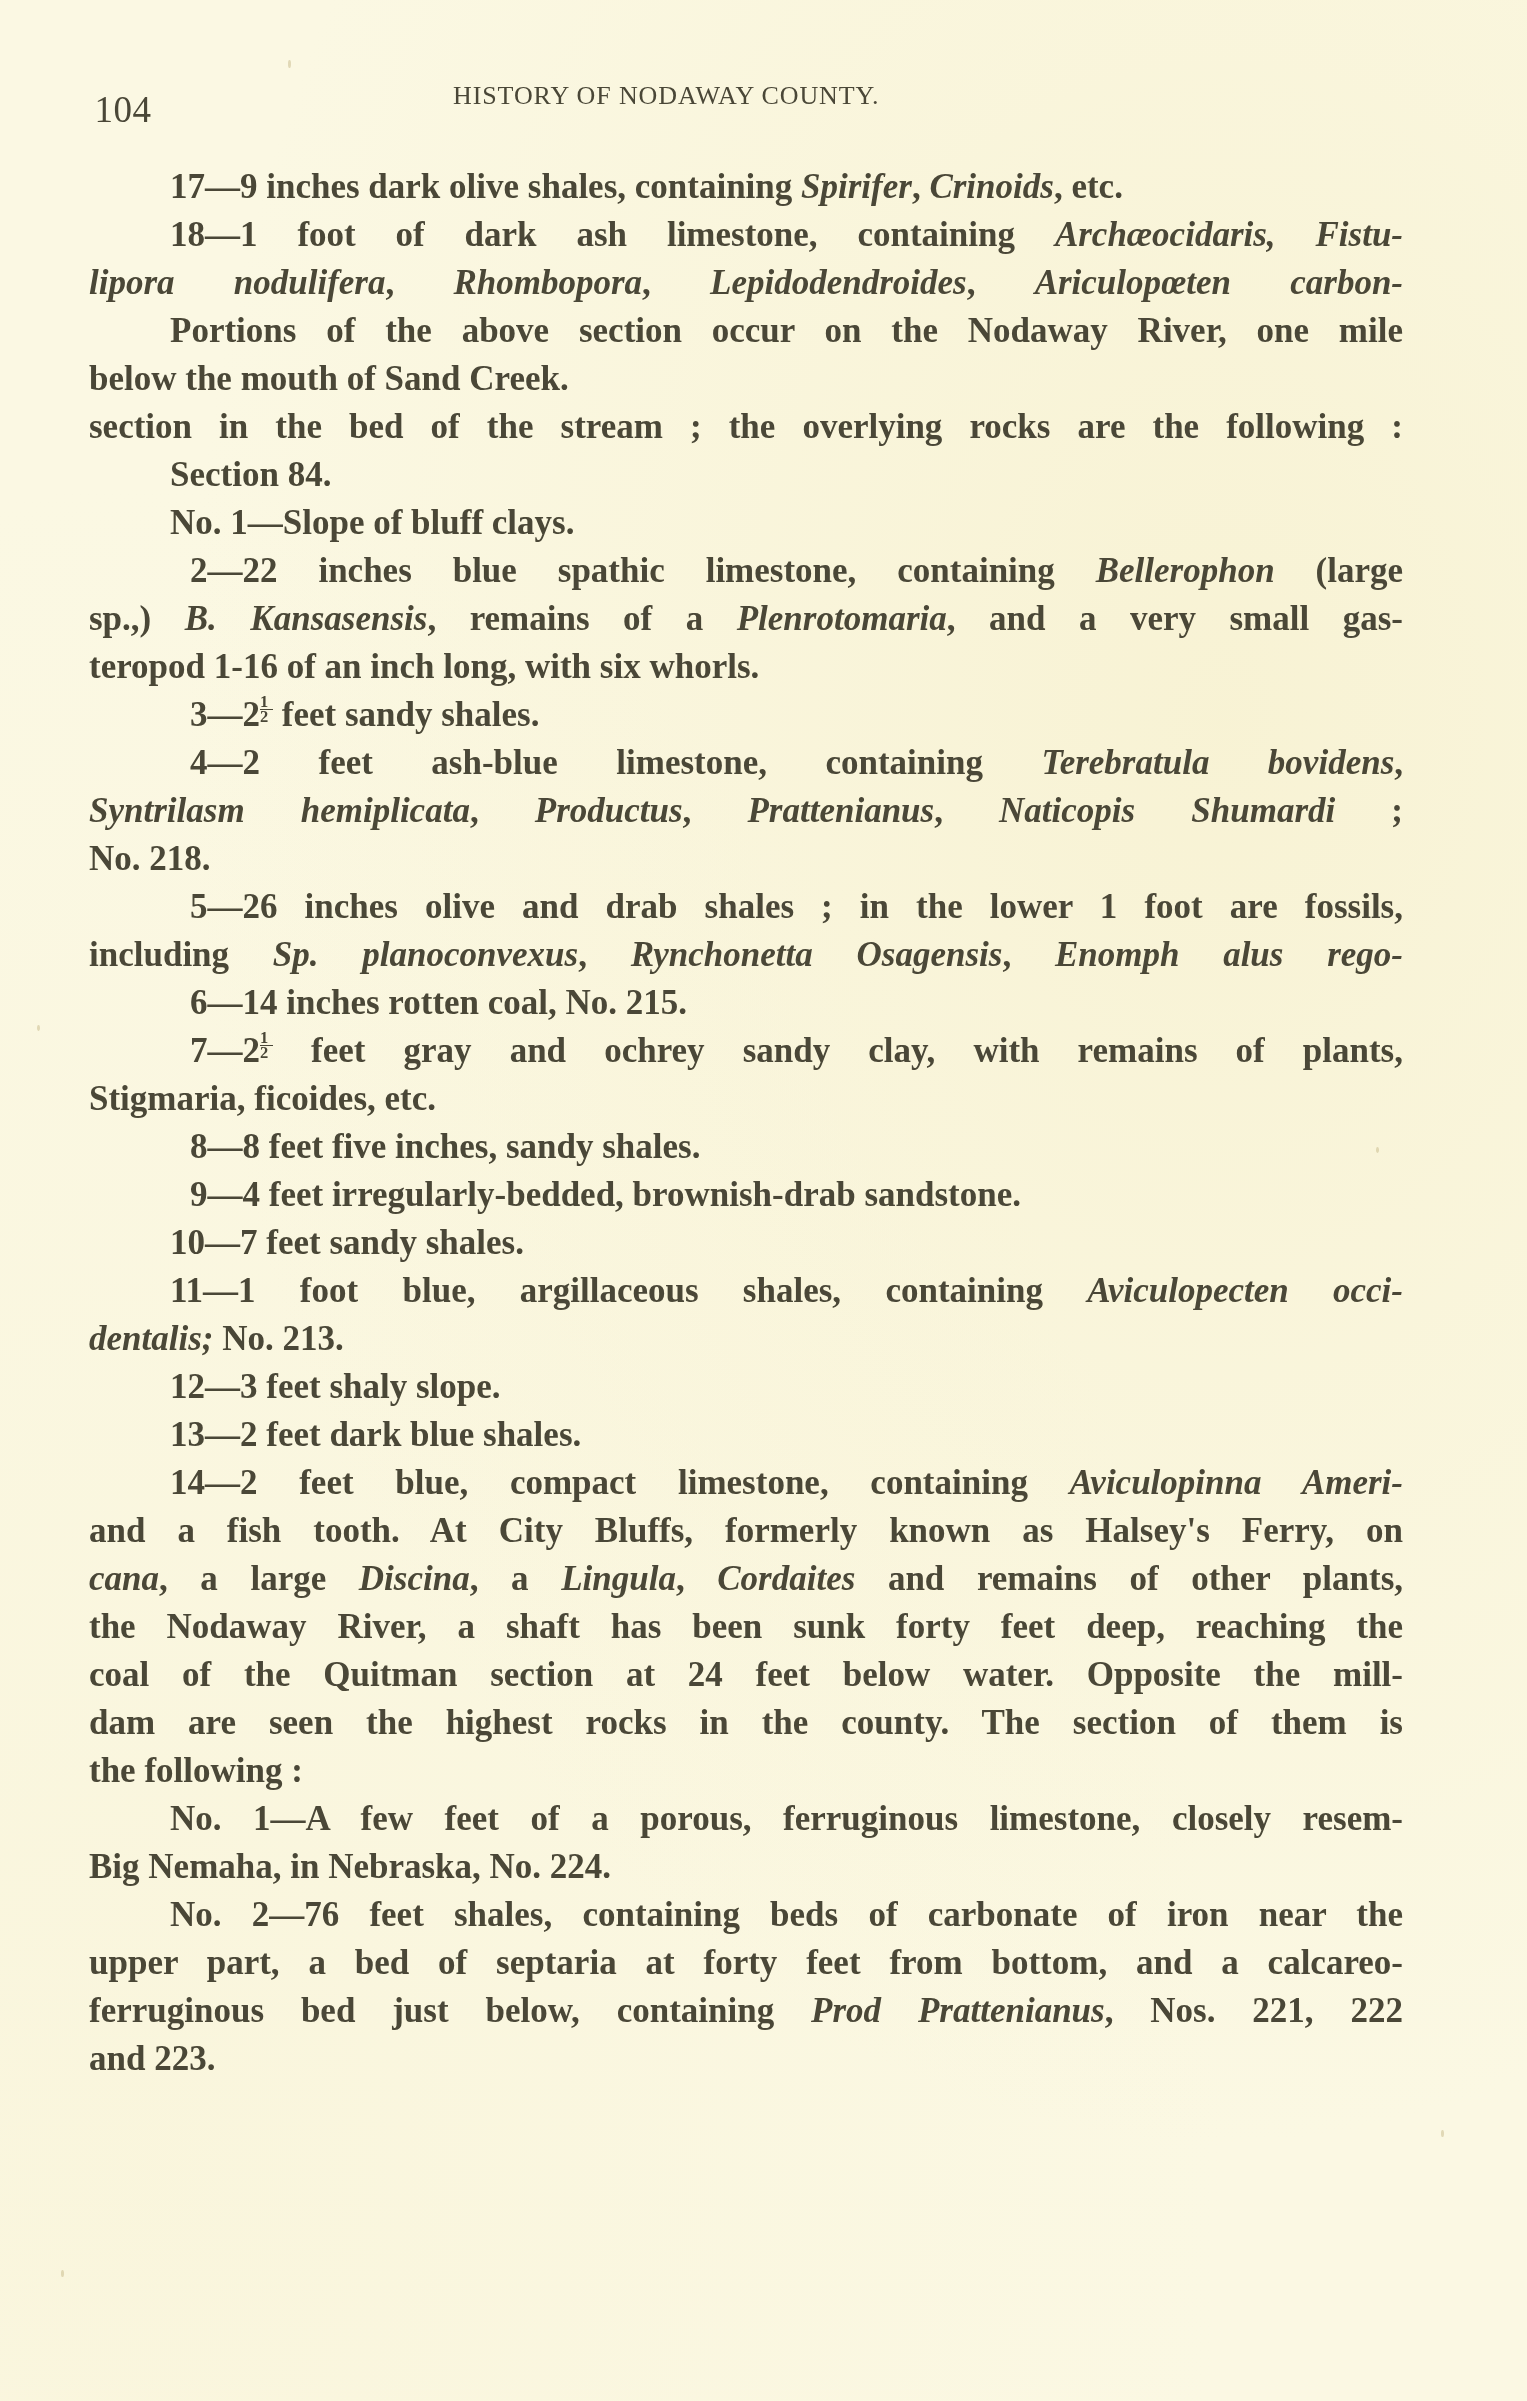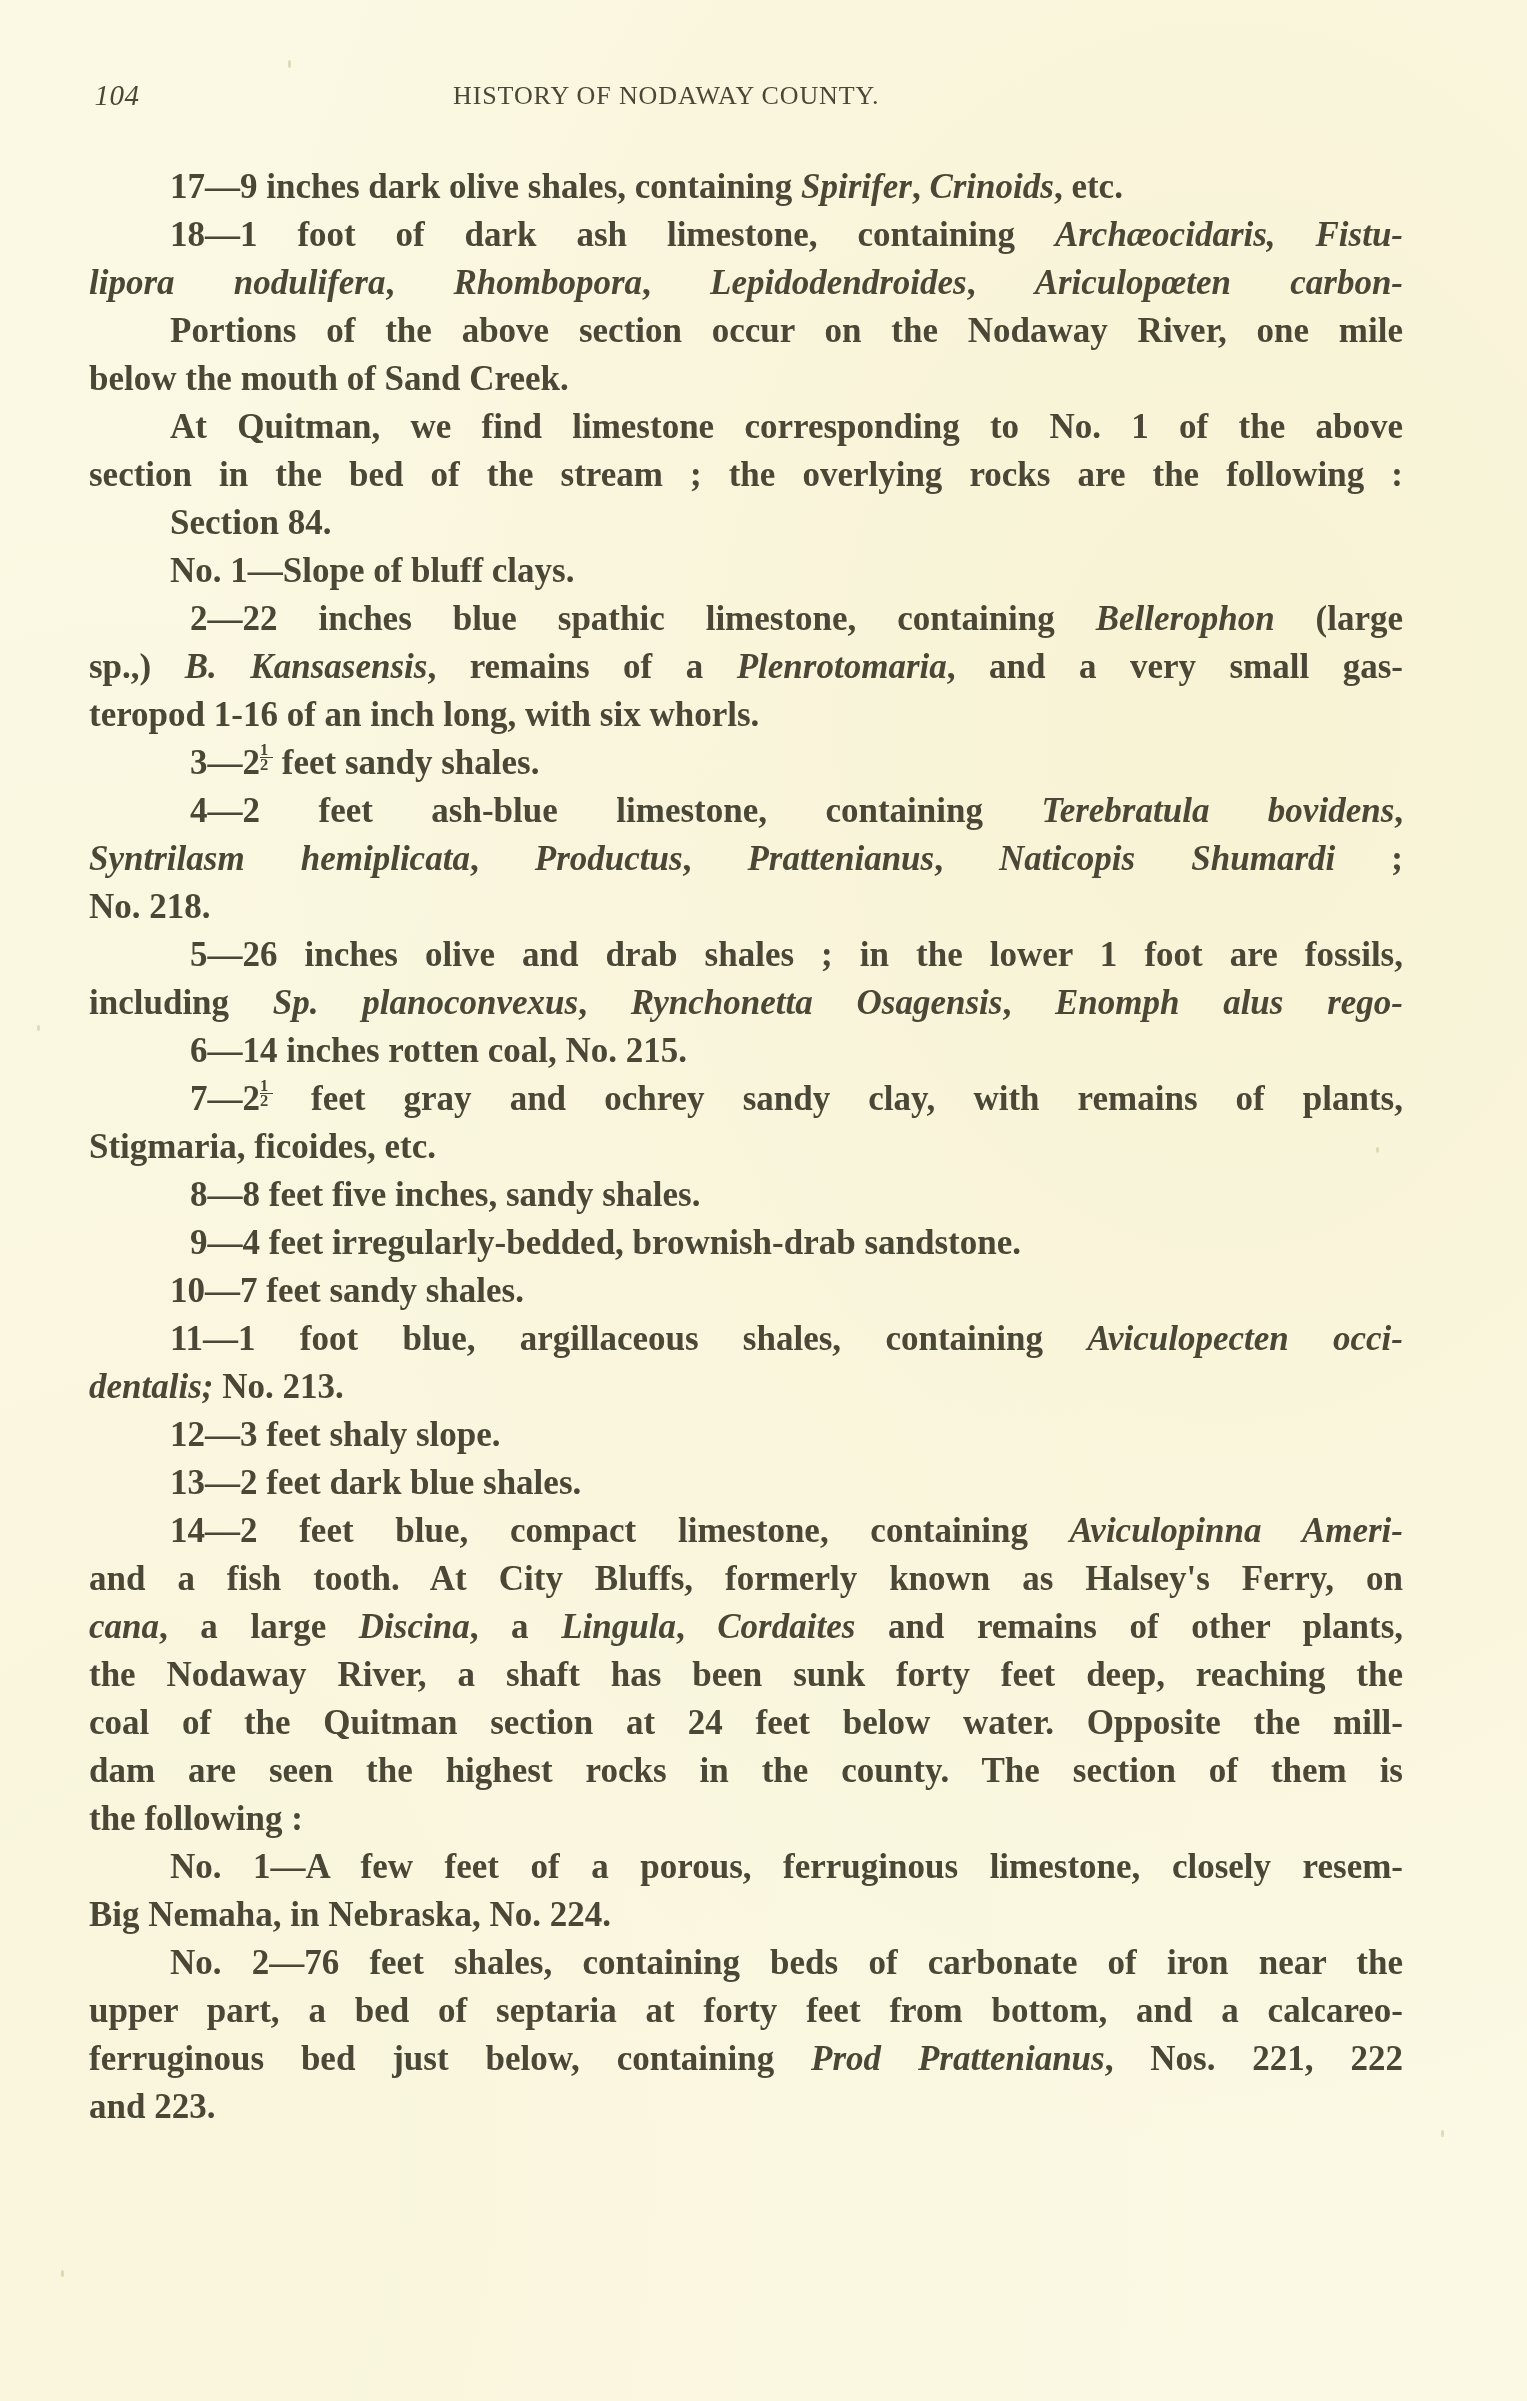--- a/index.html
+++ b/index.html
@@ -30,23 +30,22 @@
     left: 89px;
     width: 1314px;
     height: 29px;
     font-size: 26px;
     line-height: 29px;
     letter-spacing: 0.5px;
   }
   .page-number {
     position: absolute;
     left: 5.5px;
-    top: 0;
-    font-size: 29px;
-    font-style: italic;
+    top: 14px;
+    font-size: 37px;
   }
   .running-title {
     position: absolute;
     left: 364px;
     top: 0;
     width: 597px;
     text-align: left;
     letter-spacing: 0.9px;
   }
   .body-text {
@@ -98,21 +97,20 @@
     <span class="page-number">104</span>
     <span class="running-title">HISTORY OF NODAWAY COUNTY.</span>
   </div>
 
   <div class="body-text" id="body-text">
       <div class="line ind1 last"><span>17—9 inches dark olive shales, containing </span><i>Spirifer</i><span>, </span><i>Crinoids</i><span>, etc.</span></div>
       <div class="line ind1"><span>18—1 foot of dark ash limestone, containing </span><i>Archæocidaris, Fistu-</i></div>
       <div class="line"><i>lipora nodulifera</i><span>, </span><i>Rhombopora</i><span>, </span><i>Lepidodendroides</i><span>, </span><i>Ariculopœten carbon-</i></div>
       <div class="line ind1"><span>Portions of the above section occur on the Nodaway River, one mile</span></div>
       <div class="line last"><span>below the mouth of Sand Creek.</span></div>
-      <div class="line ind1"><span>At Quitman, we find limestone corresponding to No. 1 of the above</span></div>
       <div class="line"><span>section in the bed of the stream ; the overlying rocks are the following :</span></div>
       <div class="line ind1 last"><span>Section 84.</span></div>
       <div class="line ind1 last"><span>No. 1—Slope of bluff clays.</span></div>
       <div class="line ind2"><span>2—22 inches blue spathic limestone, containing </span><i>Bellerophon</i><span> (large</span></div>
       <div class="line"><span>sp.,) </span><i>B. Kansasensis</i><span>, remains of a </span><i>Plenrotomaria</i><span>, and a very small gas-</span></div>
       <div class="line last"><span>teropod 1-16 of an inch long, with six whorls.</span></div>
       <div class="line ind2 last"><span>3—2</span><span class="frac"><span class="num">1</span><span class="den">2</span></span><span> feet sandy shales.</span></div>
       <div class="line ind2"><span>4—2 feet ash-blue limestone, containing </span><i>Terebratula bovidens</i><span>,</span></div>
       <div class="line"><i>Syntrilasm hemiplicata</i><span>, </span><i>Productus</i><span>, </span><i>Prattenianus</i><span>, </span><i>Naticopis Shumardi</i><span> ;</span></div>
       <div class="line last"><span>No. 218.</span></div>

